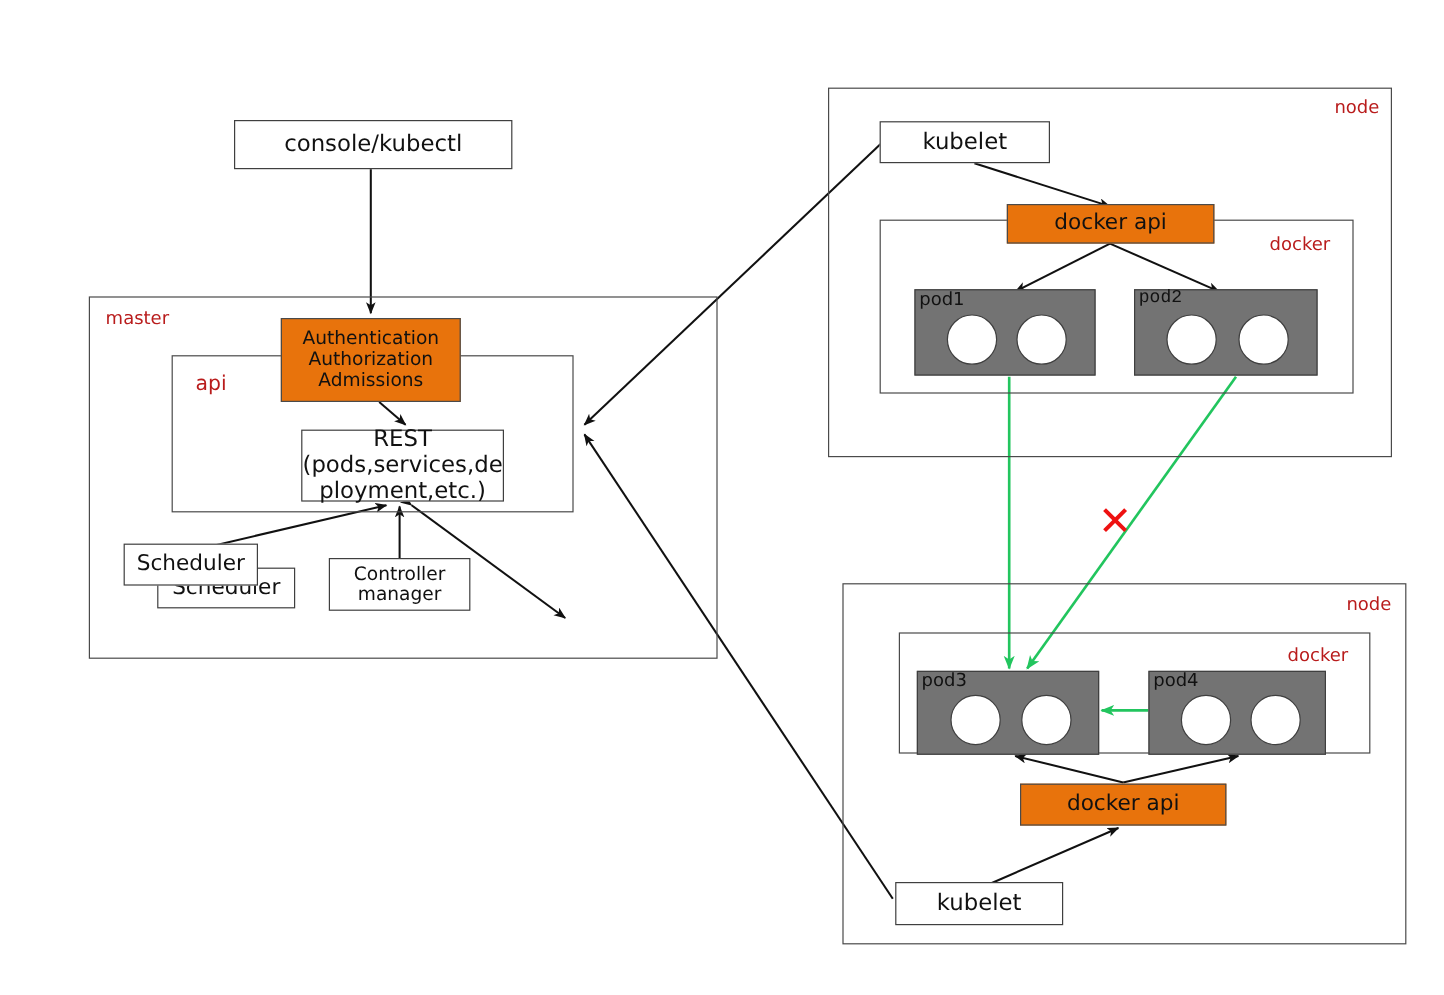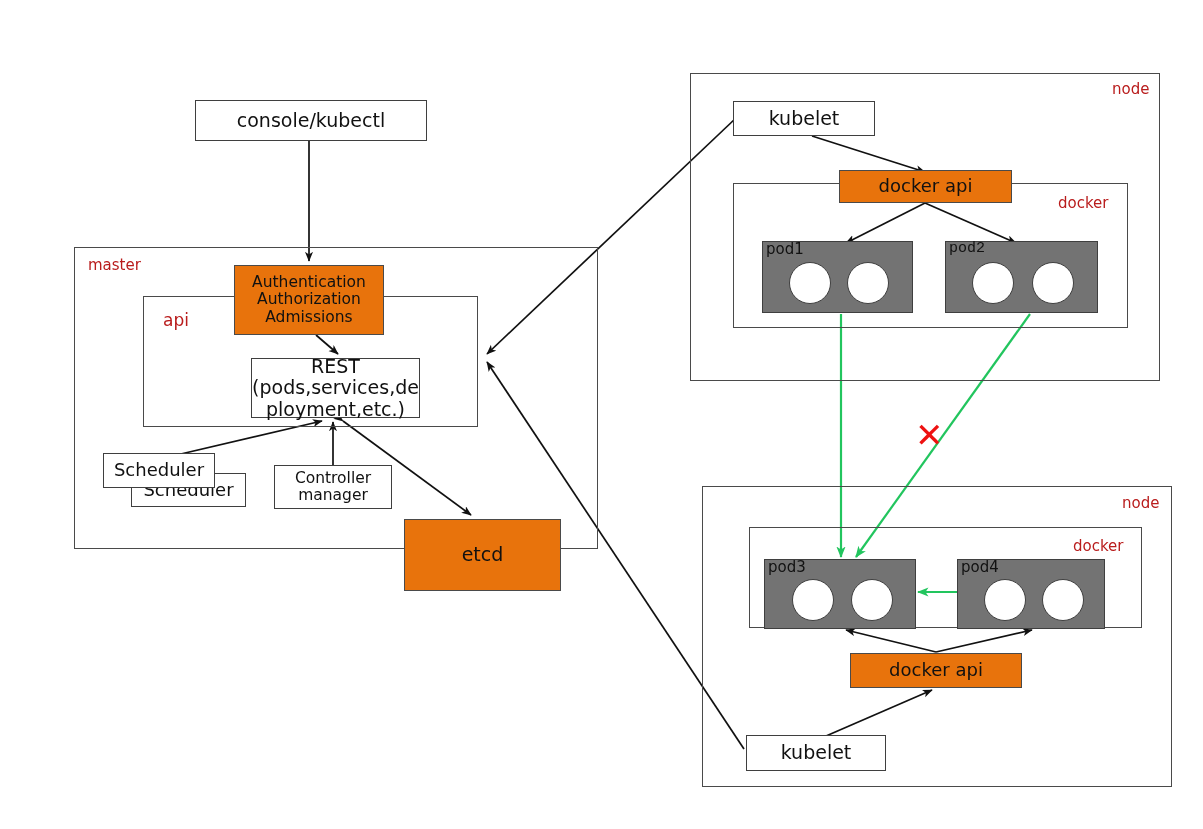--- a/index.html
+++ b/index.html
@@ -156,23 +156,20 @@
 
   <div class="box" style="left:103px; top:453px; width:112px; height:35px; font-size:18px; z-index:2;">
     <span>Scheduler</span>
   </div>
 
   <div class="box" style="left:274px; top:465px; width:118px; height:44px; font-size:15.5px; flex-direction:column;justify-content:center;">
     <span>Controller</span>
     <span>manager</span>
   </div>
 
-  <div class="box orange" style="left:404px; top:519px; width:157px; height:72px; font-size:19px; z-index:3;">
-    <span>etcd</span>
-  </div>
 
   <div class="container-box" style="left:690px; top:73px; width:470px; height:308px;"></div>
   <div class="corner-label" style="left:1112px; top:80px; font-size:15px;">node</div>
 
   <div class="box" style="left:733px; top:101px; width:142px; height:35px; font-size:19px; z-index:3;">
     <span>kubelet</span>
   </div>
 
   <div class="container-box" style="left:733px; top:183px; width:395px; height:145px;"></div>
   <div class="corner-label" style="left:1058px; top:194px; font-size:15px;">docker</div>

